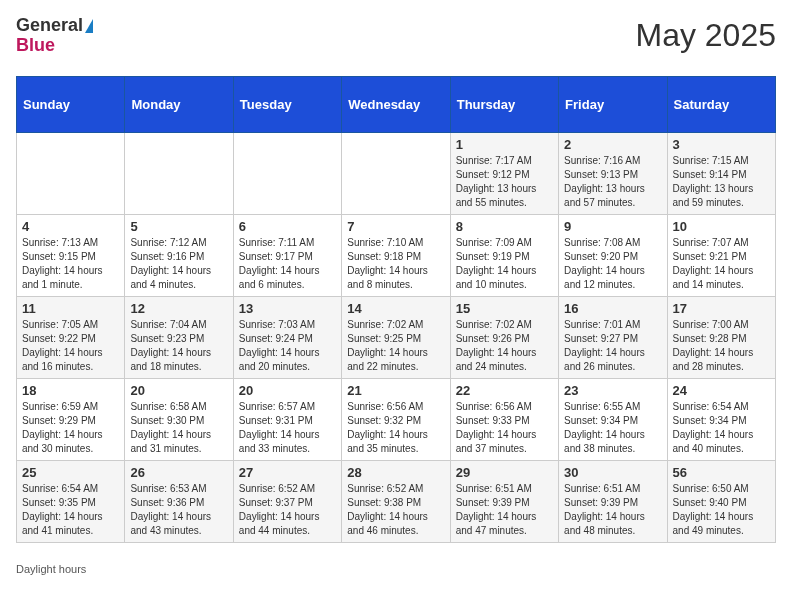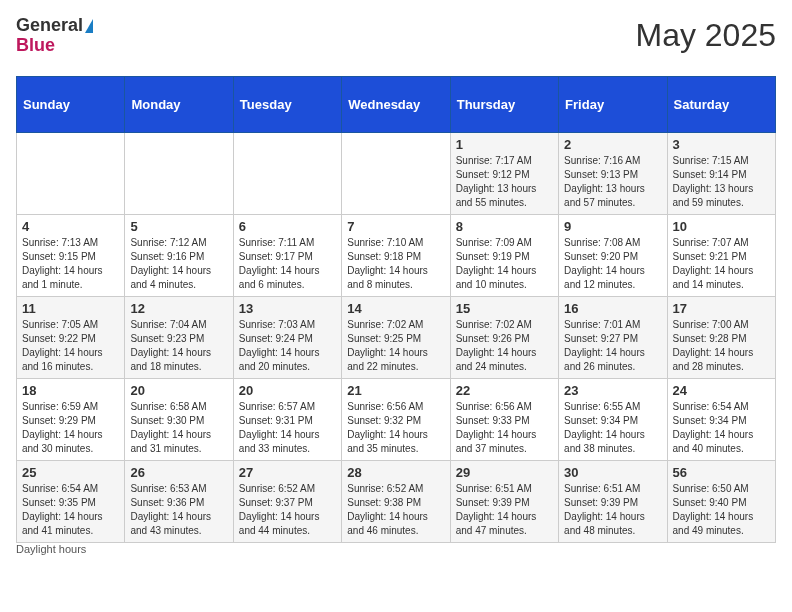--- a/index.html
+++ b/index.html
@@ -68,21 +68,21 @@
       font-weight: bold;
       display: block;
       margin-bottom: 2px;
     }
     .day-info {
       font-size: 10px;
       line-height: 1.4;
     }
     .empty-cell { background: #fff !important; }
     .footer {
-      margin-top: 0;
+      margin-top: 20px;
       font-size: 11px;
       color: #555;
     }
   </style>
 </head>
 <body>
 
 <div class="header">
   <div class="logo">
     <div>

